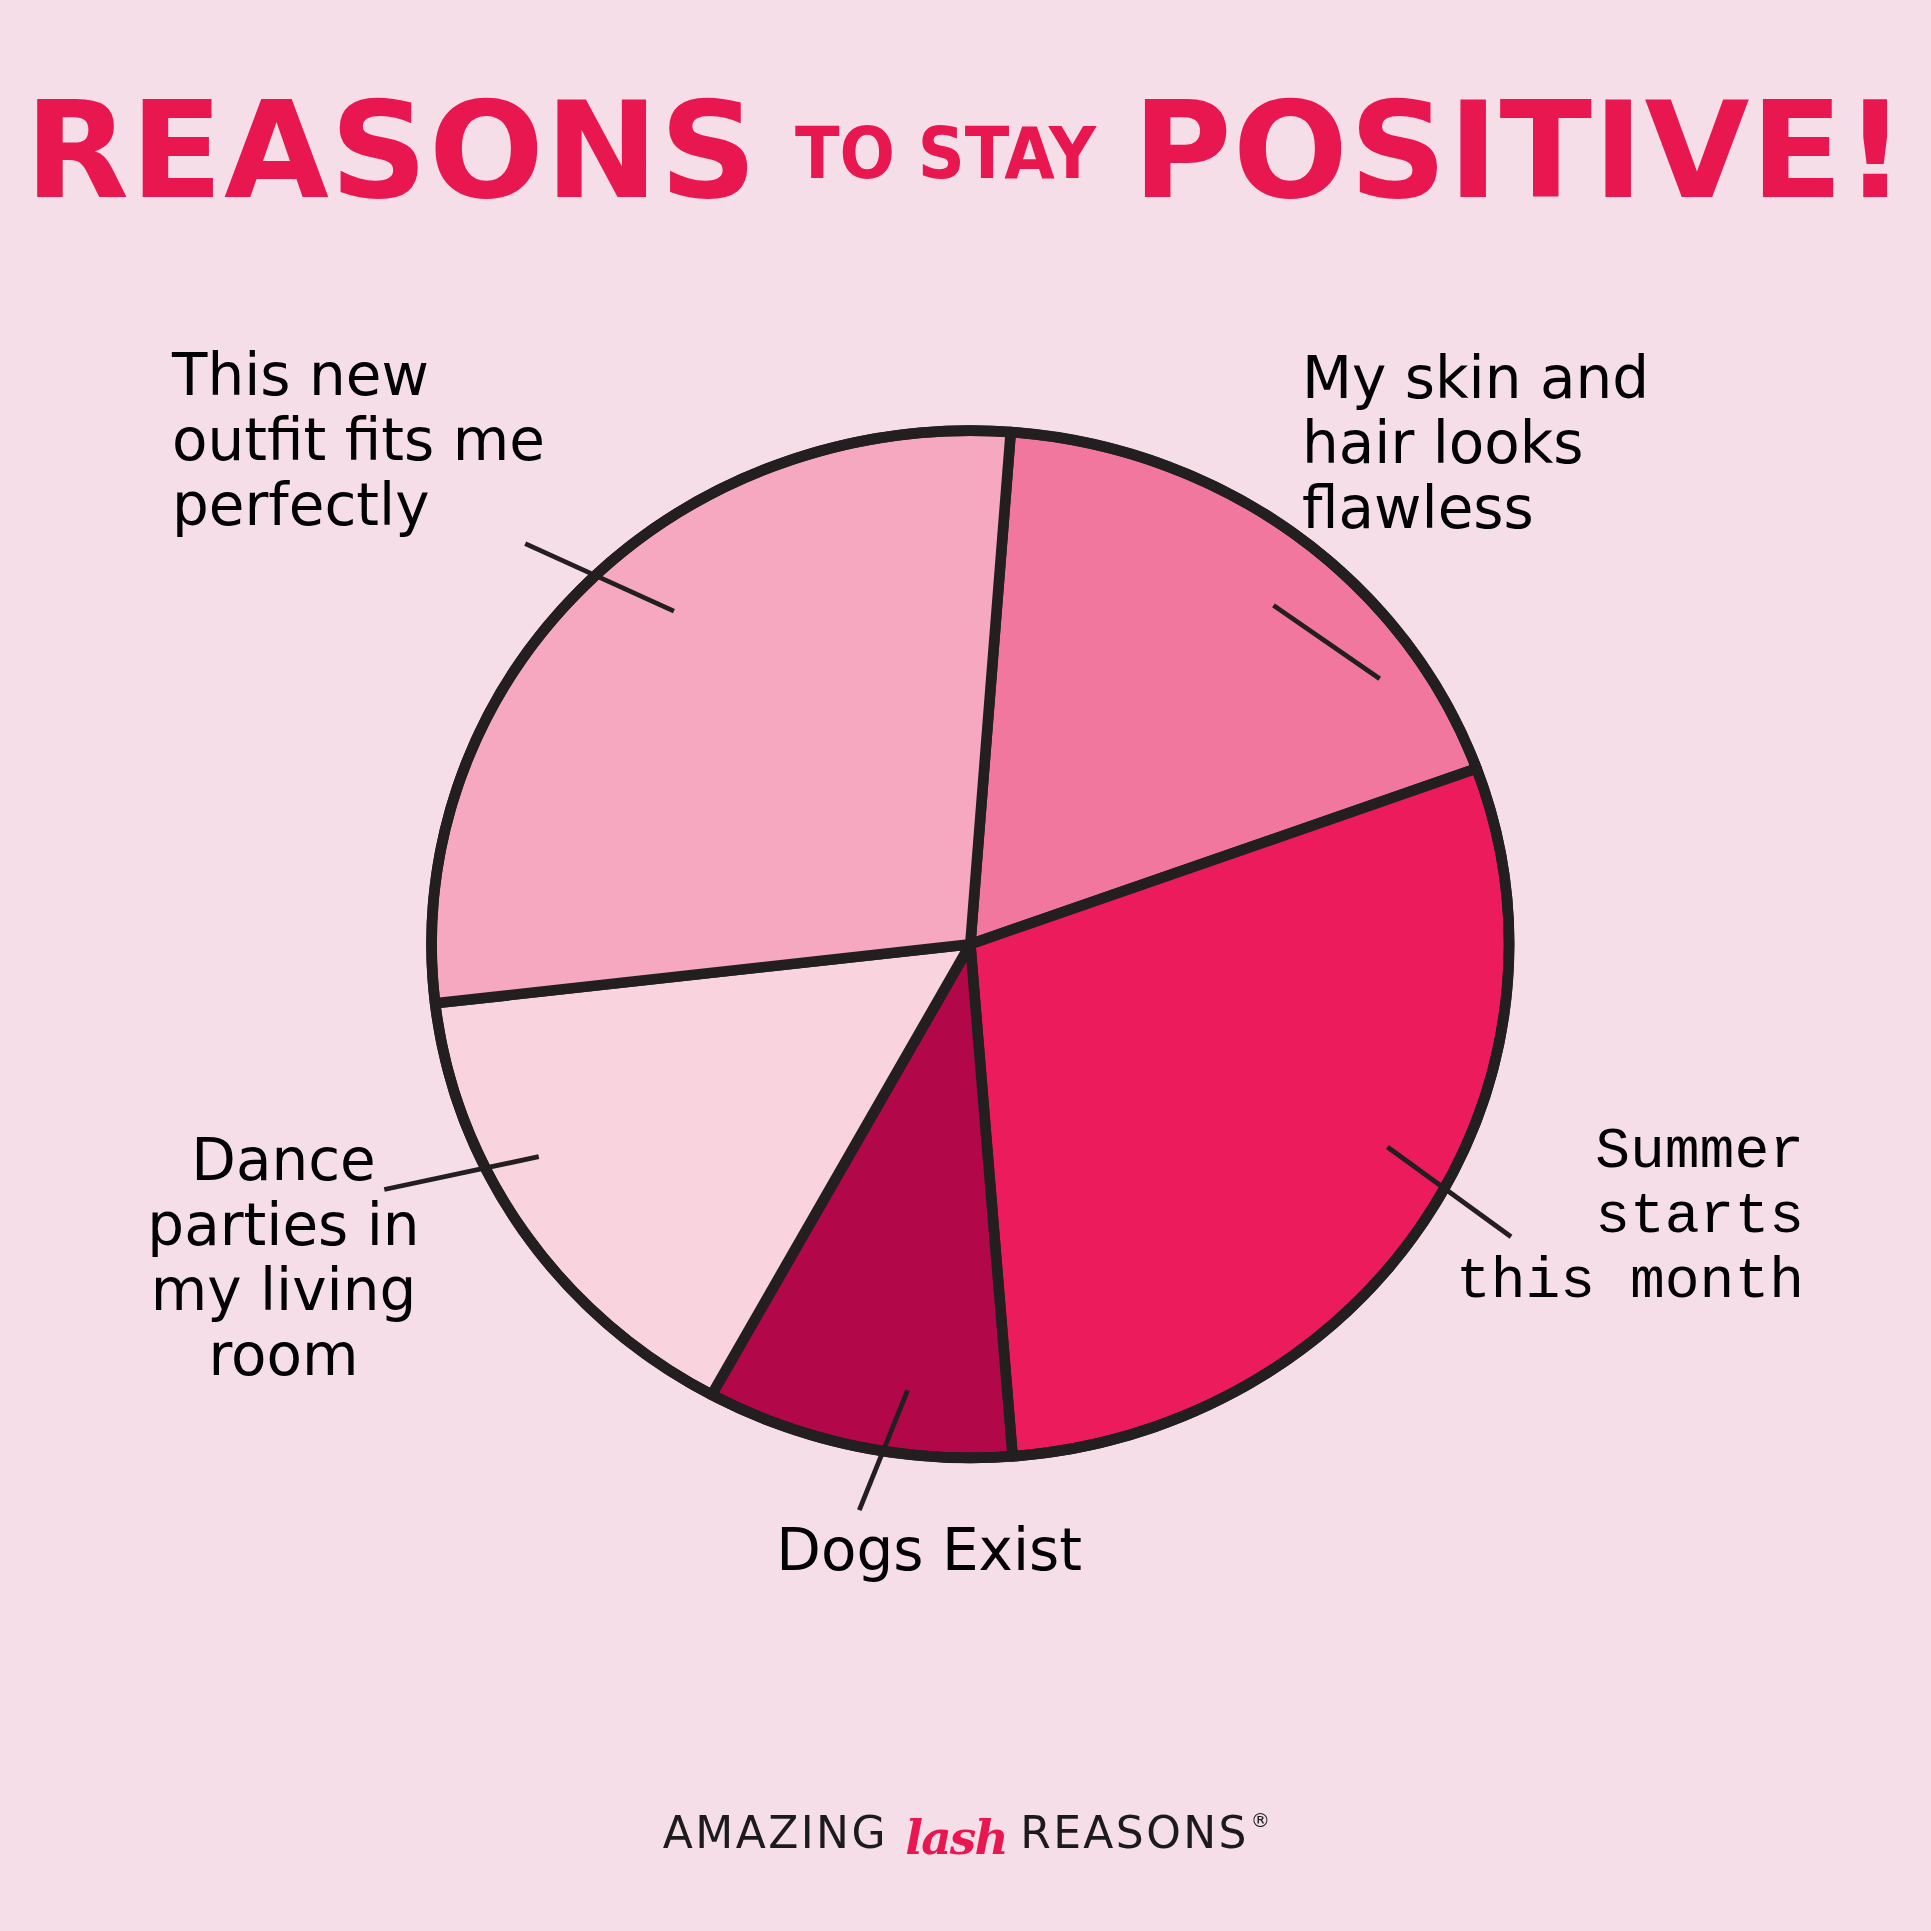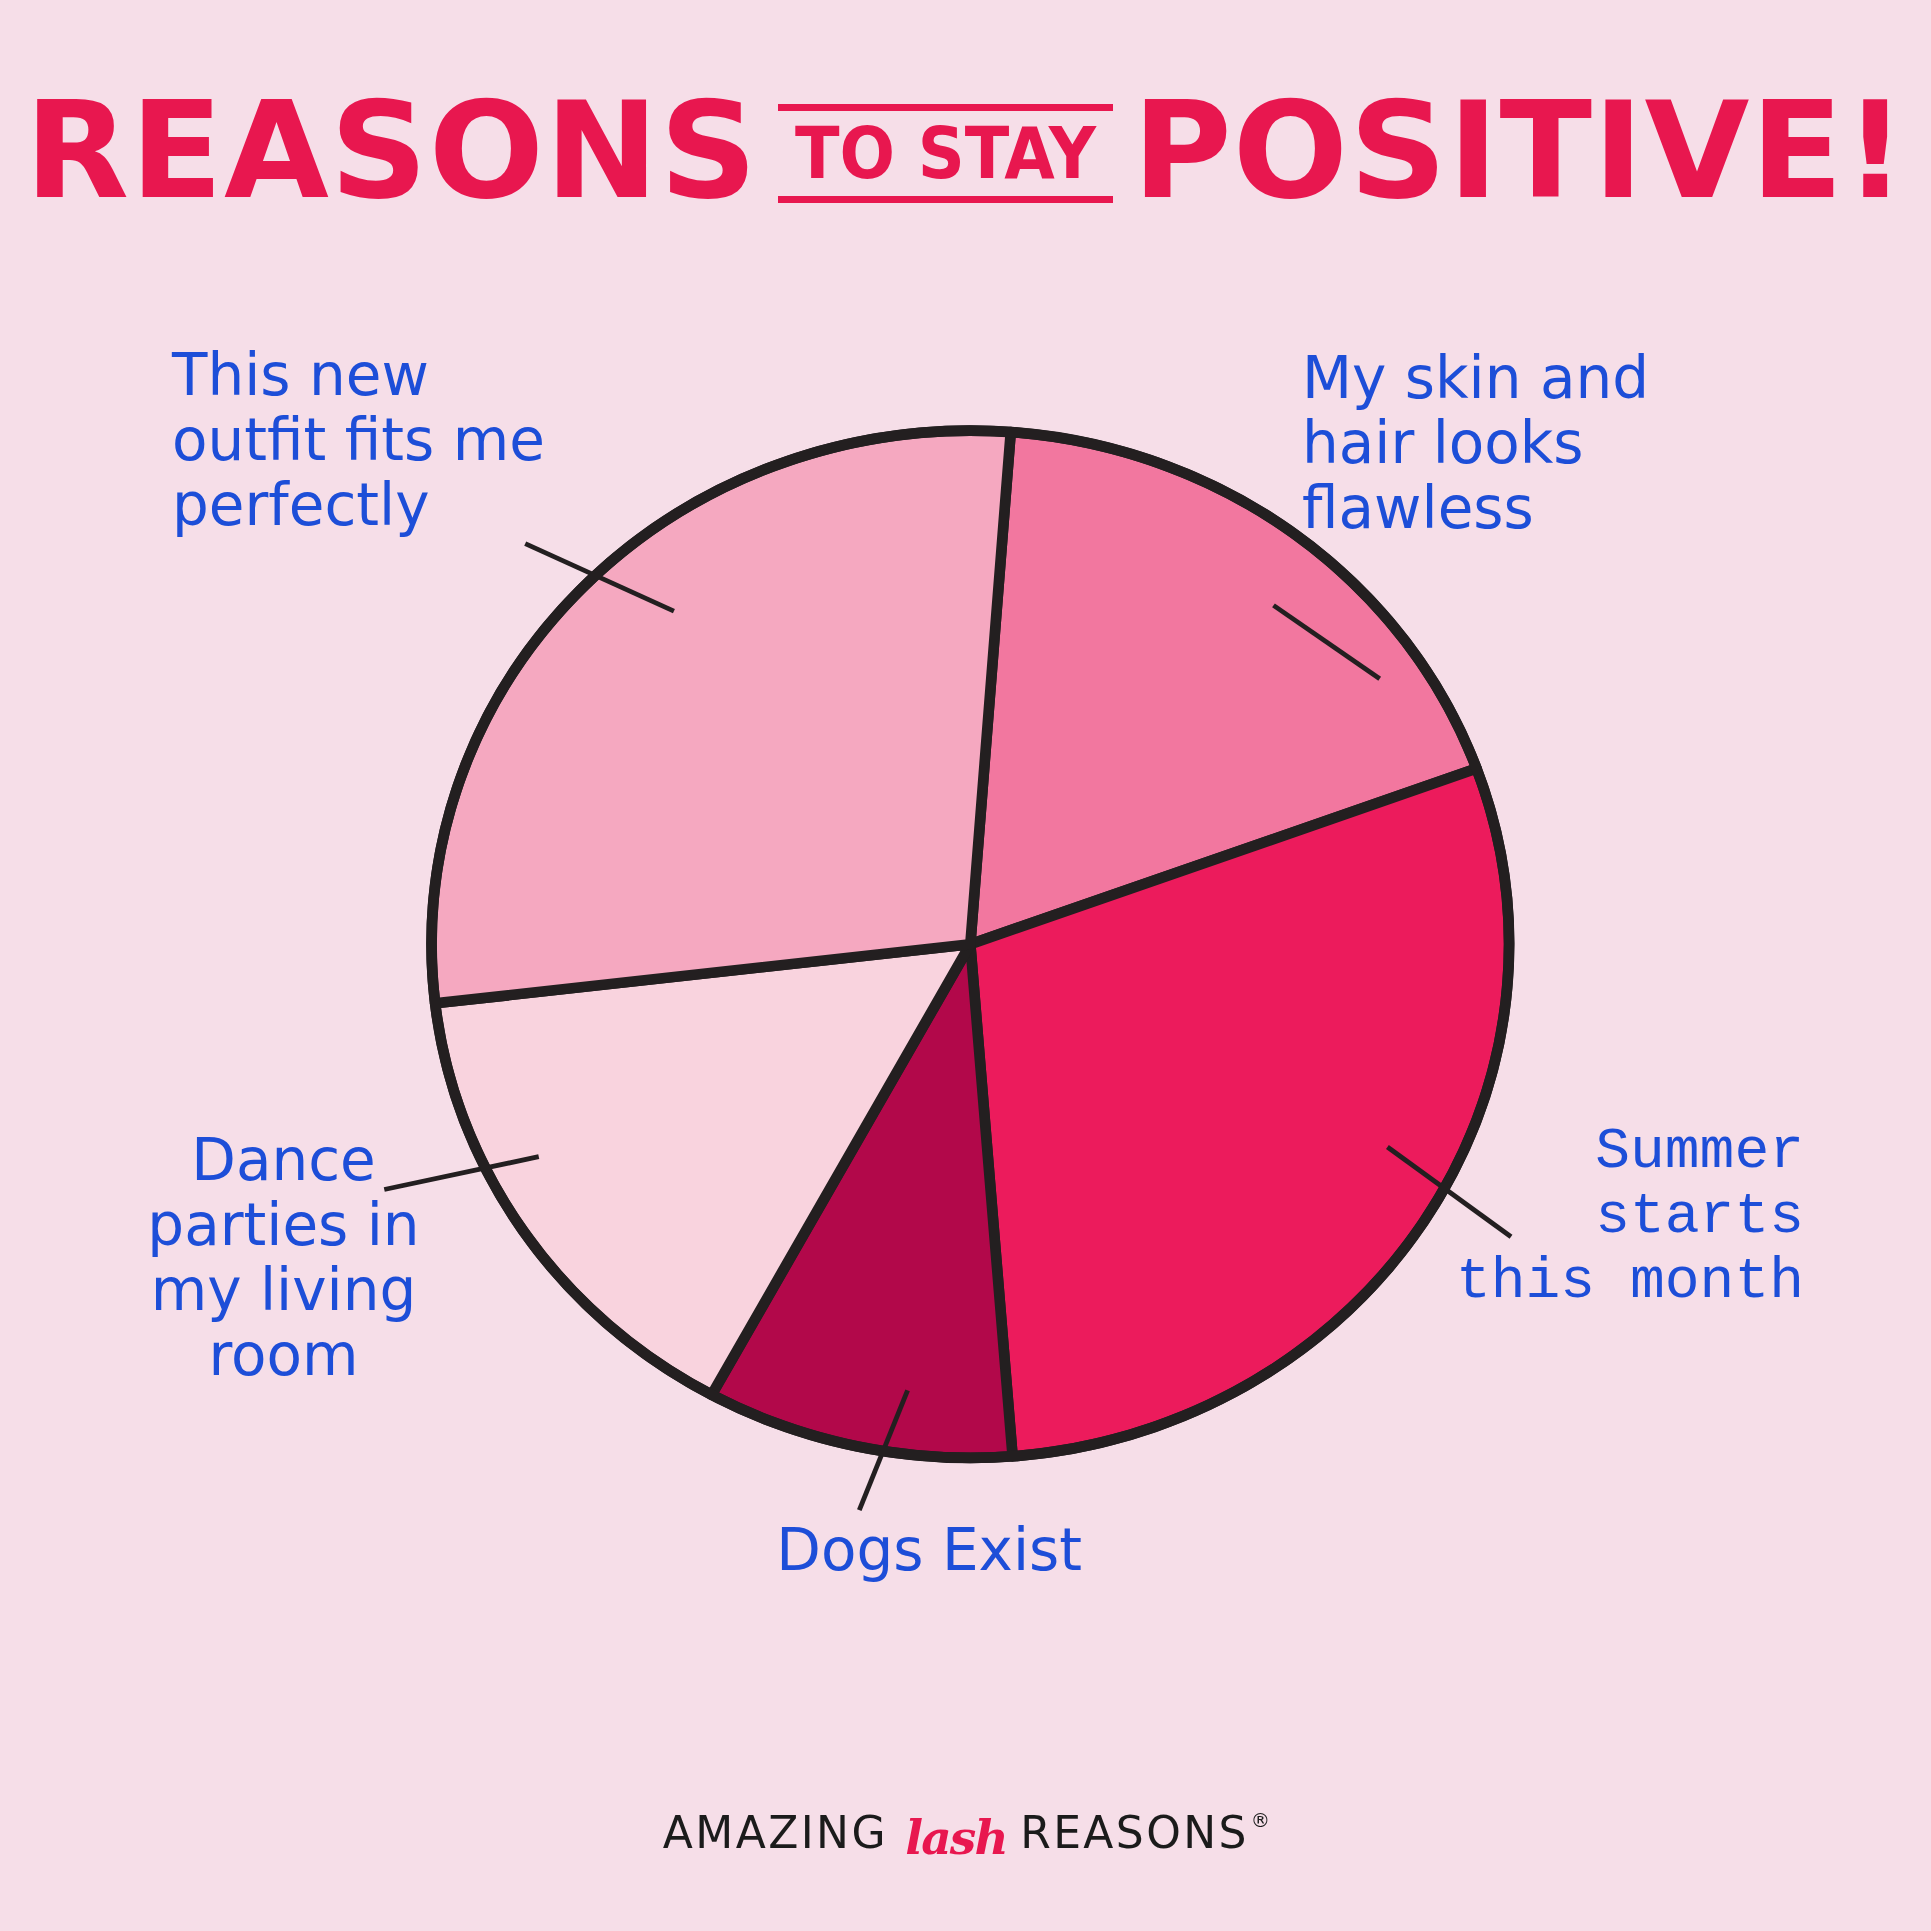--- a/index.html
+++ b/index.html
@@ -31,21 +31,21 @@
     font-weight: bold;
     font-size: 133px;
     line-height: 1;
     letter-spacing: 1px;
     color: #e8174f;
     transform: scaleX(1.02);
     transform-origin: center;
   }
   #title-mid {
     display: flex;
-    flex-direction: column;
+    flex-direction: row;
     align-items: stretch;
     justify-content: center;
     padding: 0 1.9px;
     margin-top: 3.9px;
   }
   .title-rule {
     height: 6.8px;
     background: #e8174f;
     width: 100%;
   }
@@ -70,21 +70,21 @@
     pointer-events: none;
   }
   #pie-svg { position: absolute; top: 0; left: 0; }
 
   
   .pie-label {
     position: absolute;
     font-family: "DejaVu Sans", sans-serif;
     font-size: 58px;
     line-height: 1.12;
-    color: #1d4ed8;
+    color: #000000;
     white-space: pre-line;
   }
   #label-outfit  { left: 172px;  top: 343px;  width: 454px; text-align: left; }
   #label-skin    { left: 1302px; top: 346px;  width: 454px; }
   #label-summer  { left: 1427px; top: 1120px; width: 377px; text-align: right; font-family: Liberation Mono, monospace; }
   #label-dogs    { left: 676px;  top: 1518px; width: 406px; text-align: right; }
   #label-dance   { left: 124px;  top: 1128px; width: 319px; text-align: center; }
 
   
   #logo {

